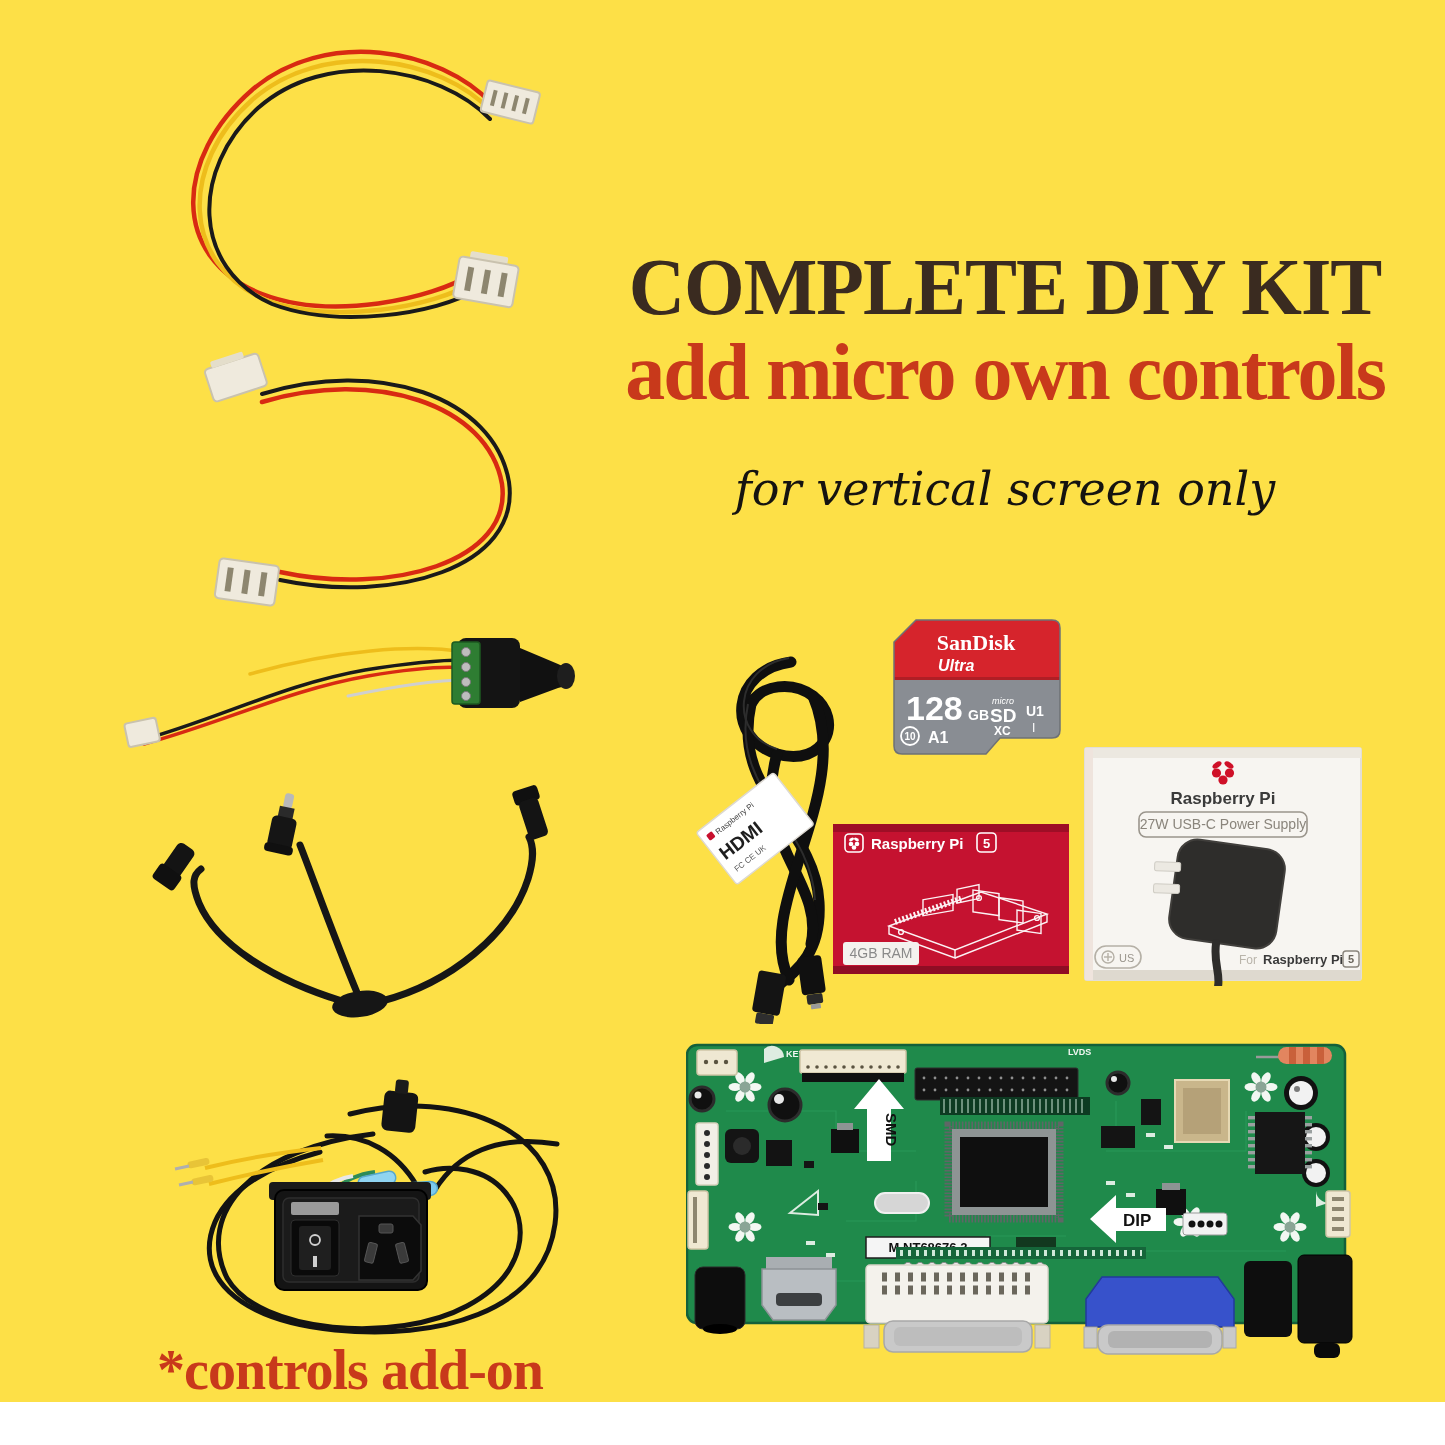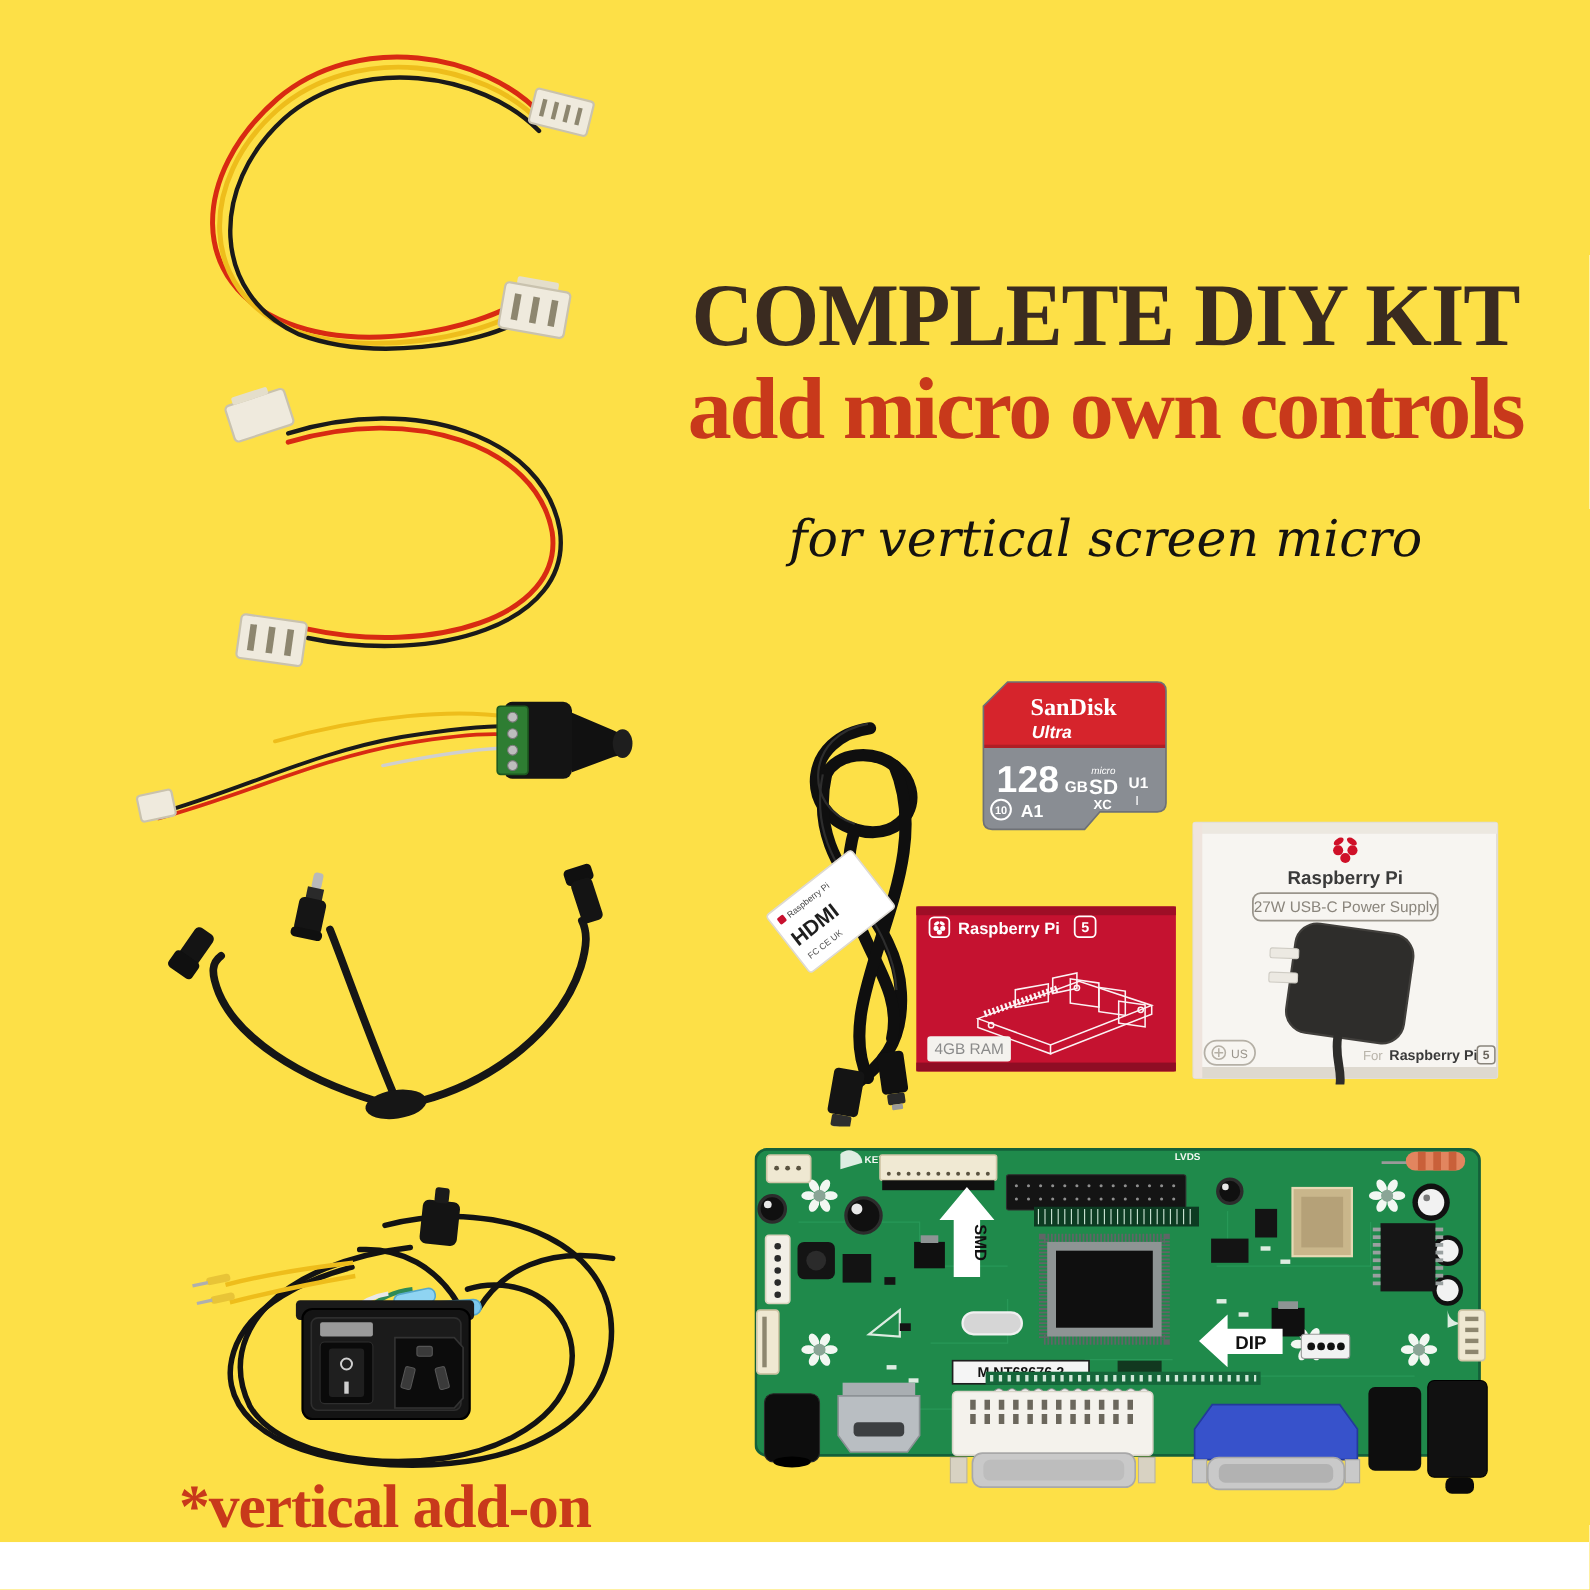--- a/index.html
+++ b/index.html
@@ -21,22 +21,22 @@
 </style>
 </head>
 <body>
 
 <div id="stage">
 
   <div class="abs headline-wrap">
     <div class="headline-1">COMPLETE DIY KIT</div>
     <div class="headline-2">add micro own controls</div>
   </div>
-  <div class="abs subtitle">for vertical screen micro</div>
-  <div class="abs footnote">*vertical add-on</div>
+  <div class="abs subtitle">for vertical screen only</div>
+  <div class="abs footnote">*controls add-on</div>
 
   <div class="abs" style="left:140px;top:22px;width:425px;height:310px;">
     <svg width="425" height="310" viewBox="0 0 425 310">
       <g fill="none" stroke-linecap="round">
         <path d="M352,82 C300,26 185,6 112,68 C34,136 30,236 122,272 C192,299 292,277 332,252" stroke="#D82A12" stroke-width="4.5"></path>
         <path d="M352,90 C300,34 183,16 112,78 C40,142 40,242 126,278 C194,303 294,285 334,260" stroke="#EEBD1B" stroke-width="4.5"></path>
         <path d="M350,97 C298,44 186,26 118,86 C50,148 52,246 132,282 C198,307 296,292 336,268" stroke="#1A1A1A" stroke-width="4"></path>
       </g>
       <g transform="translate(348,58) rotate(14)">
         <rect width="54" height="32" rx="3" fill="#EFEADD" stroke="#C9C2AE" stroke-width="2"></rect>

